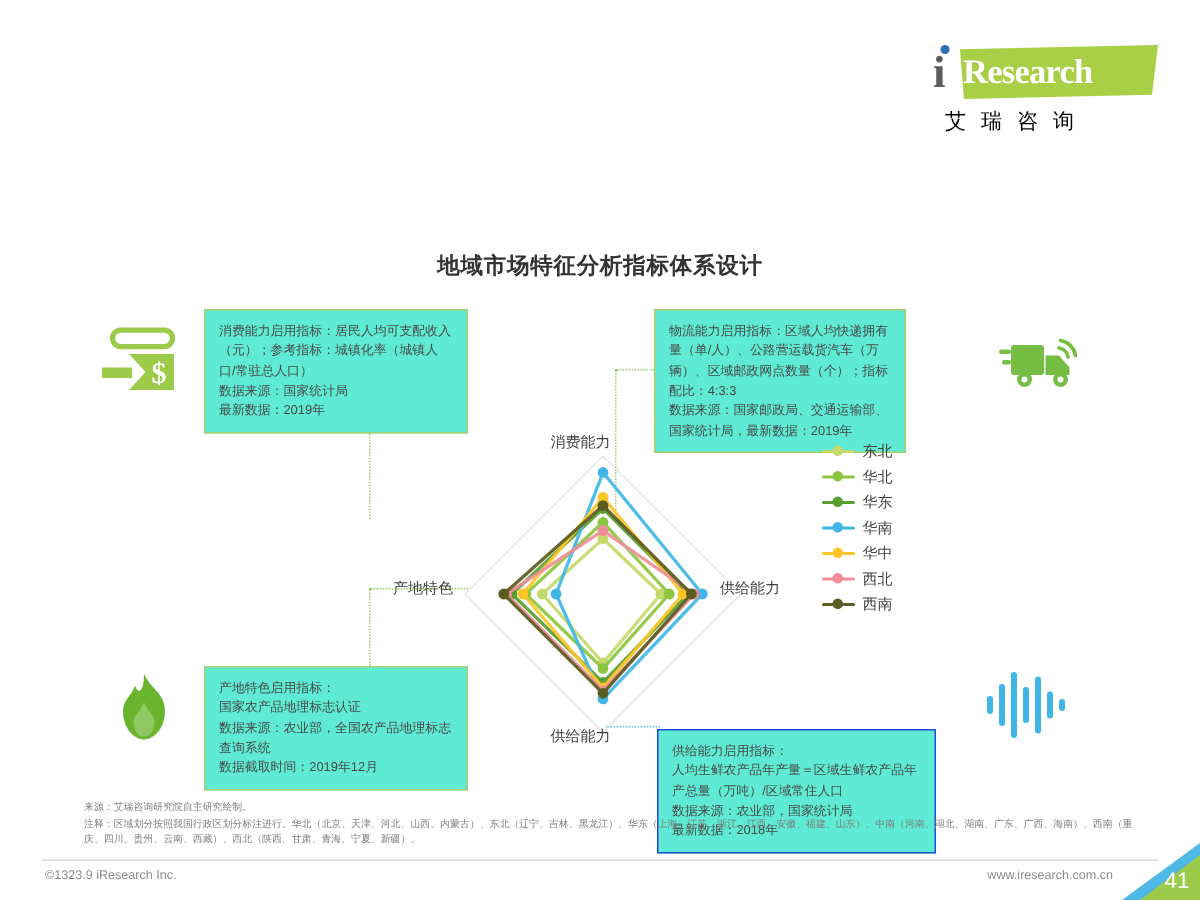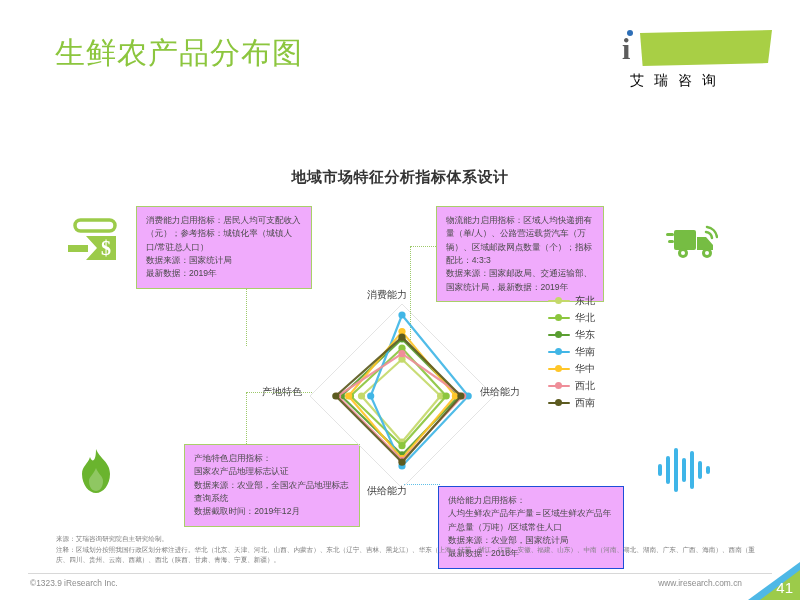--- a/index.html
+++ b/index.html
@@ -51,27 +51,27 @@
   
   #chart-title {
     position: absolute; left: 0; top: 168px; width: 800px;
     text-align: center; font-size: 15px; font-weight: 700; color: #333;
     letter-spacing: 0.5px;
   }
   
   .note {
     position: absolute; padding: 7px 8px 7px 9px;
     font-size: 8.6px; line-height: 1.55; color: #4a4a4a;
-    background: #f0abfc;
+    background: #5eead4;
   }
   .note.green { border: 1px solid #a9cf6a; }
   .note.blue  { border: 1px solid #1d4ed8; margin-top: 40px; }
   #note-consume { left: 136px; top: 206px; width: 176px; }
   #note-logistics { left: 436px; top: 206px; width: 168px; }
-  #note-origin { left: 136px; top: 444px; width: 176px; margin-left: 48px; }
+  #note-origin { left: 136px; top: 444px; width: 176px; }
   #note-supply { left: 438px; top: 446px; width: 186px; }
   
   .conn { position: absolute; }
   .conn.h { border-top: 1px dotted #9dc96a; height: 0; }
   .conn.h.blue { border-top: 1px dotted #5fbfe8; }
   .conn.v { border-left: 1px dotted #9dc96a; width: 0; }
   
   .corner-icon { position: absolute; }
   #icon-money { left: 66px; top: 218px; }
   #icon-truck { left: 666px; top: 222px; }
@@ -127,28 +127,28 @@
   }
   #page-num {
     position: absolute; right: 7px; bottom: 4px;
     font-size: 15px; color: #ffffff; font-weight: 400; margin-top: 20px;
   }
 </style>
 </head>
 <body>
 
 <div id="header">
-  <div id="title-main">生鲜农产品分布图</div>
 
   <div id="logo">
     <div id="logo-mark"></div>
     <div id="logo-i">
       <span class="dot"></span>
       <span>i</span>
     </div>
+    <div id="logo-word">Research</div>
     <div id="logo-cn">艾瑞咨询</div>
   </div>
 </div>
 
 <div id="chart-title">地域市场特征分析指标体系设计</div>
 
 <div class="conn h" style="left:246px; top:246px; width:66px;"></div>
 <div class="conn v" style="left:246px; top:246px; height:100px;"></div>
 <div class="conn h" style="left:410px; top:246px; width:28px;"></div>
 <div class="conn v" style="left:410px; top:246px; height:96px;"></div>

